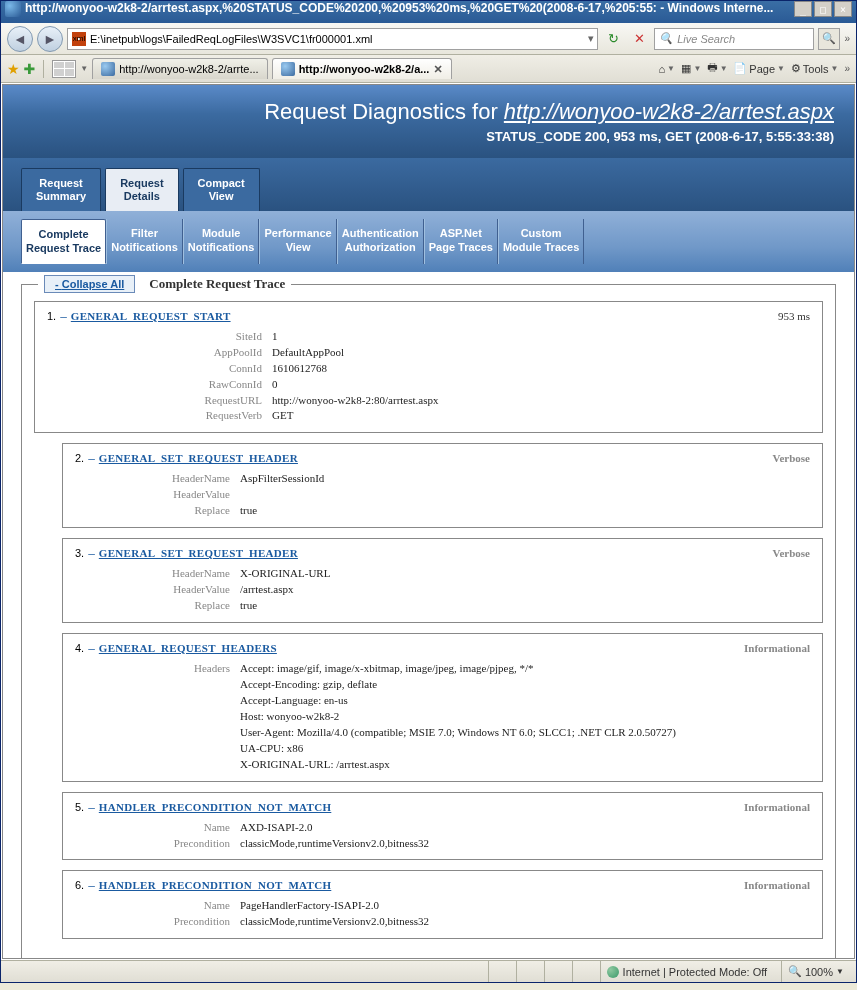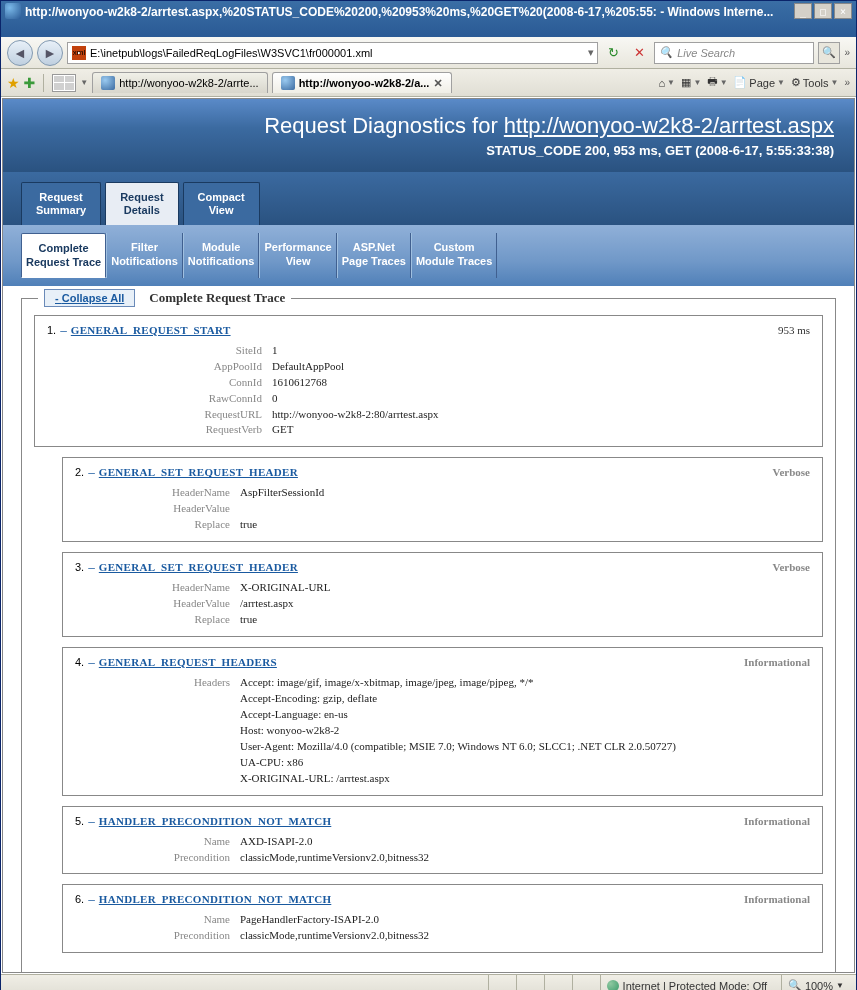--- a/index.html
+++ b/index.html
@@ -1,18 +1,18 @@
 <!DOCTYPE html>
 <html><head>
 <meta charset="utf-8">
 <style>
 * { margin: 0; padding: 0; box-sizing: border-box; }
 body { font-family: Tahoma, "Segoe UI", Arial, sans-serif; font-size: 11px; background: #ece9d8; width: 857px; }
 .window { border: 1px solid #0a246a; background: #fff; }
-.titlebar { background: linear-gradient(#3a6ea5, #2a5a95); color: #fff; display: flex; align-items: flex-end; padding: 18px 4px; height: 22px; font-size: 12px; }
+.titlebar { background: linear-gradient(#3a6ea5, #2a5a95); color: #fff; display: flex; align-items: flex-start; padding: 0 4px; height: 22px; font-size: 12px; }
 .titlebar-icon { width: 16px; height: 16px; margin-right: 4px; background: radial-gradient(circle at 30% 30%, #7ab8e8, #2a5a95); border-radius: 2px; }
 .titlebar-text { flex: 1; white-space: nowrap; overflow: hidden; font-weight: bold; }
 .titlebar-btns { display: flex; gap: 2px; }
 .tb-btn { width: 18px; height: 16px; background: #d4d0c8; border: 1px solid #888; display: flex; align-items: center; justify-content: center; font-family: monospace; font-size: 10px; cursor: pointer; }
 
 .toolbar { background: linear-gradient(#f8f8f4, #e8e6dc); border-bottom: 1px solid #b0b0a0; padding: 3px 6px; display: flex; align-items: center; height: 32px; gap: 4px; }
 .nav-btn { width: 26px; height: 26px; border-radius: 50%; background: linear-gradient(#e8f0f8, #c0d0e0); border: 1px solid #8098b0; display: flex; align-items: center; justify-content: center; cursor: pointer; font-size: 14px; color: #556; }
 .addr-bar { flex: 1; display: flex; align-items: center; border: 1px solid #a0a0a0; background: #fff; height: 22px; padding: 0 4px; gap: 4px; }
 .addr-icon { width: 14px; height: 14px; background: #fff; border: 6px solid #c2410c; font-size: 8px; display: flex; align-items: center; justify-content: center; }
 .addr-text { flex: 1; font-size: 11px; white-space: nowrap; overflow: hidden; }
@@ -31,21 +31,21 @@
 .tab.active { background: linear-gradient(#fff, #f0eee6); font-weight: bold; }
 .tab .x { cursor: pointer; color: #555; }
 .e-ico { width:14px; height:14px; background: radial-gradient(circle at 30% 30%, #9acaf0, #3b6aa0); border-radius:2px; }
 .page-tools { display:flex; gap:6px; align-items:center; margin-left:auto; font-size:11px; color:#333; }
 .pt { display:flex; align-items:center; gap:2px; cursor:pointer; }
 .pt .arr { font-size:8px; color:#666; }
 
 .content { background: #fff; height: 875px; overflow: auto; border: 1px solid #888; margin: 1px; }
 .diag-hdr { background: linear-gradient(#5a8ac8, #3b6aa0 40%, #2a5280); color: #fff; padding: 14px 20px; text-align: right; }
 .diag-title { font-size: 22px; font-family: "Trebuchet MS", Arial; }
-.diag-title a { color: #fff; text-decoration: underline; }
+.diag-title a { color: #fff; text-decoration: underline; font-style: italic; }
 .diag-sub { font-size: 13px; font-weight: bold; margin-top: 4px; font-family: "Trebuchet MS", Arial; }
 
 .top-tabs { background: linear-gradient(#3b6aa0, #2a5280); padding: 10px 18px 0; display: flex; gap: 4px; }
 .top-tab { padding: 8px 14px; font-size: 11px; font-weight: bold; text-align: center; color: #fff; background: #3b6aa0; border: 1px solid #1a3a60; border-bottom: none; border-radius: 2px 2px 0 0; cursor: pointer; line-height: 1.2; }
 .top-tab.active { background: #e8edf4; color: #1a3a60; }
 
 .sub-tabs { background: linear-gradient(#90b0d8, #7098c8 60%, #5080b8); padding: 8px 18px; display: flex; gap: 0; }
 .sub-tab { padding: 8px 4px; font-size: 11px; font-weight: bold; color: #fff; text-align: center; border-right: 1px solid #406090; border-left: 1px solid #a0c0e0; cursor: pointer; line-height: 1.2; }
 .sub-tab.active { background: #fff; color: #1a3a60; border: 1px solid #406090; border-bottom: 1px solid #fff; border-radius: 2px 2px 0 0; }
 .sub-tab:first-child { border-left: 1px solid #406090; }
@@ -176,20 +176,22 @@
 
     <div class="sub-tabs">
       <div class="sub-tab active" style="white-space:pre-line">Complete
 Request Trace</div>
       <div class="sub-tab" style="white-space:pre-line">Filter
 Notifications</div>
       <div class="sub-tab" style="white-space:pre-line">Module
 Notifications</div>
       <div class="sub-tab" style="white-space:pre-line">Performance
 View</div>
+      <div class="sub-tab" style="white-space:pre-line">Authentication
+Authorization</div>
       <div class="sub-tab" style="white-space:pre-line">ASP.Net
 Page Traces</div>
       <div class="sub-tab" style="white-space:pre-line">Custom
 Module Traces</div>
     </div>
 
     <div class="main-panel">
       <div class="fieldset">
         <div class="legend-row">
           <button class="collapse-btn">- <span>Collapse All</span></button>

